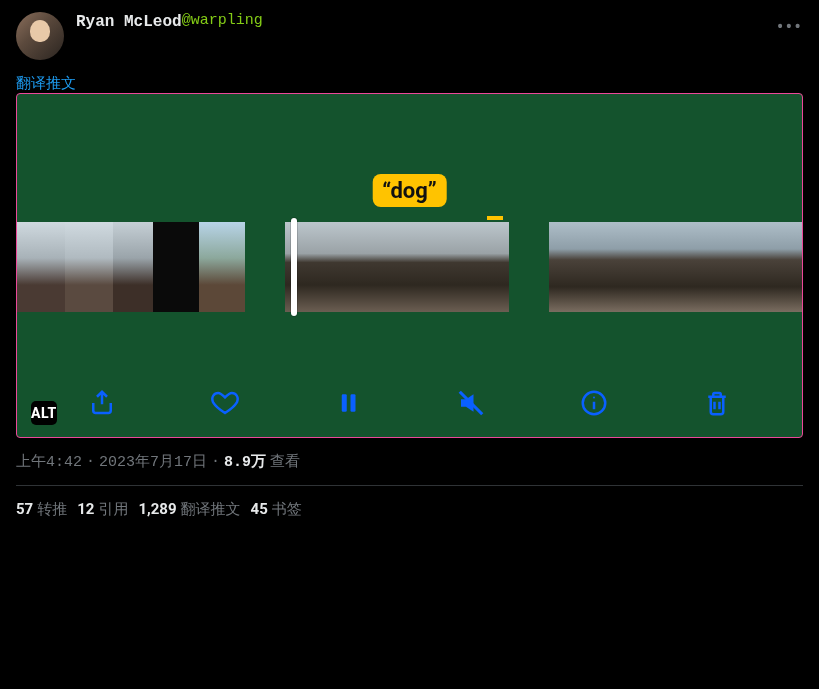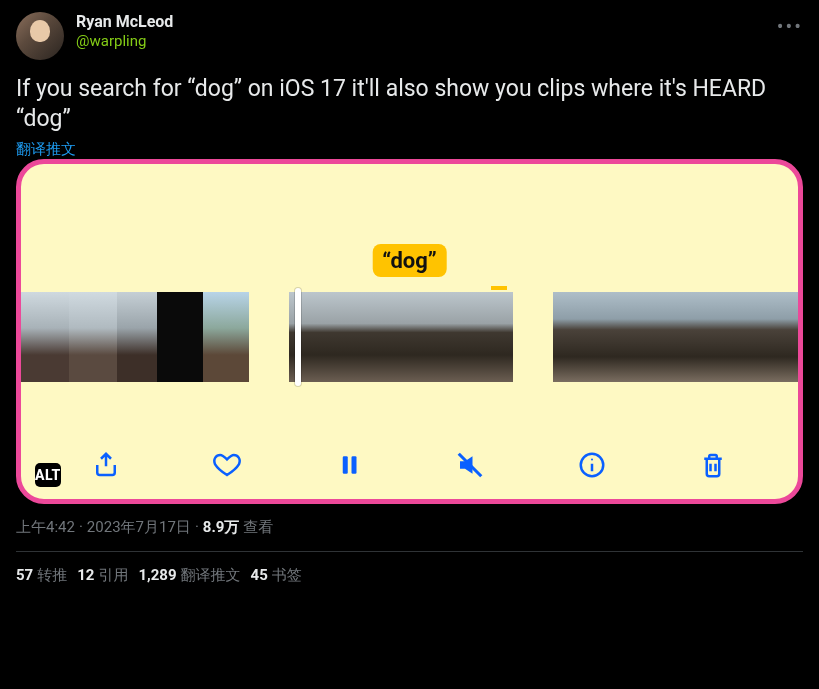--- a/index.html
+++ b/index.html
@@ -35,22 +35,23 @@
     position: absolute;
     top: 8px;
     left: 14px;
     width: 20px;
     height: 22px;
     background: #e8c9a8;
     border-radius: 50% 50% 45% 45%;
   }
   .name-block {
     display: flex;
-    flex-direction: column;
+    flex-direction: row;
     line-height: 1.25;
+    font-family: Liberation Mono, monospace;
   }
   .display-name {
     font-weight: 700;
     font-size: 16px;
     color: #e7e9ea;
   }
   .handle {
     font-size: 15px;
     color: #84cc16;
   }
@@ -71,25 +72,25 @@
   }
   .translate {
     color: #1d9bf0;
     font-size: 15px;
     margin-bottom: 0;
     cursor: pointer;
   }
   .media-card {
     width: 100%;
     height: 345px;
-    background: #fef9c3;
-    border-radius: 28px;
+    background: #14532d;
+    border-radius: 4px;
     overflow: hidden;
     position: relative;
-    border: 5px solid #ec4899;
+    border: 1px solid #ec4899;
   }
   .search-label {
     position: absolute;
     top: 80px;
     left: 50%;
     transform: translateX(-50%);
     background: #ffc300;
     color: #111;
     font-weight: 700;
     font-size: 22px;
@@ -175,20 +176,21 @@
     letter-spacing: 0.5px;
   }
   .meta {
     margin-top: 14px;
     color: #71767b;
     font-size: 15px;
     display: flex;
     align-items: center;
     flex-wrap: wrap;
     gap: 4px;
+    font-family: Liberation Mono, monospace;
   }
   .meta .strong { color: #e7e9ea; font-weight: 700; text-align: right; }
   .divider {
     height: 1px;
     background: #2f3336;
     margin-top: 14px;
   }
   .stats {
     display: flex;
     gap: 10px;
@@ -205,21 +207,20 @@
 
   <div class="header">
     <div class="avatar"></div>
     <div class="name-block">
       <span class="display-name">Ryan McLeod</span>
       <span class="handle">@warpling</span>
     </div>
     <div class="more-btn">•••</div>
   </div>
 
-  <div class="tweet-text">If you search for “dog” on iOS 17 it'll also show you clips where it's HEARD “dog”</div>
 
   <div class="translate">翻译推文</div>
 
   <div class="media-card">
     <div class="search-label">“dog”</div>
 
     <div class="timeline">
       <div class="clip-group g1">
         <div class="frame"></div>
         <div class="frame"></div>

